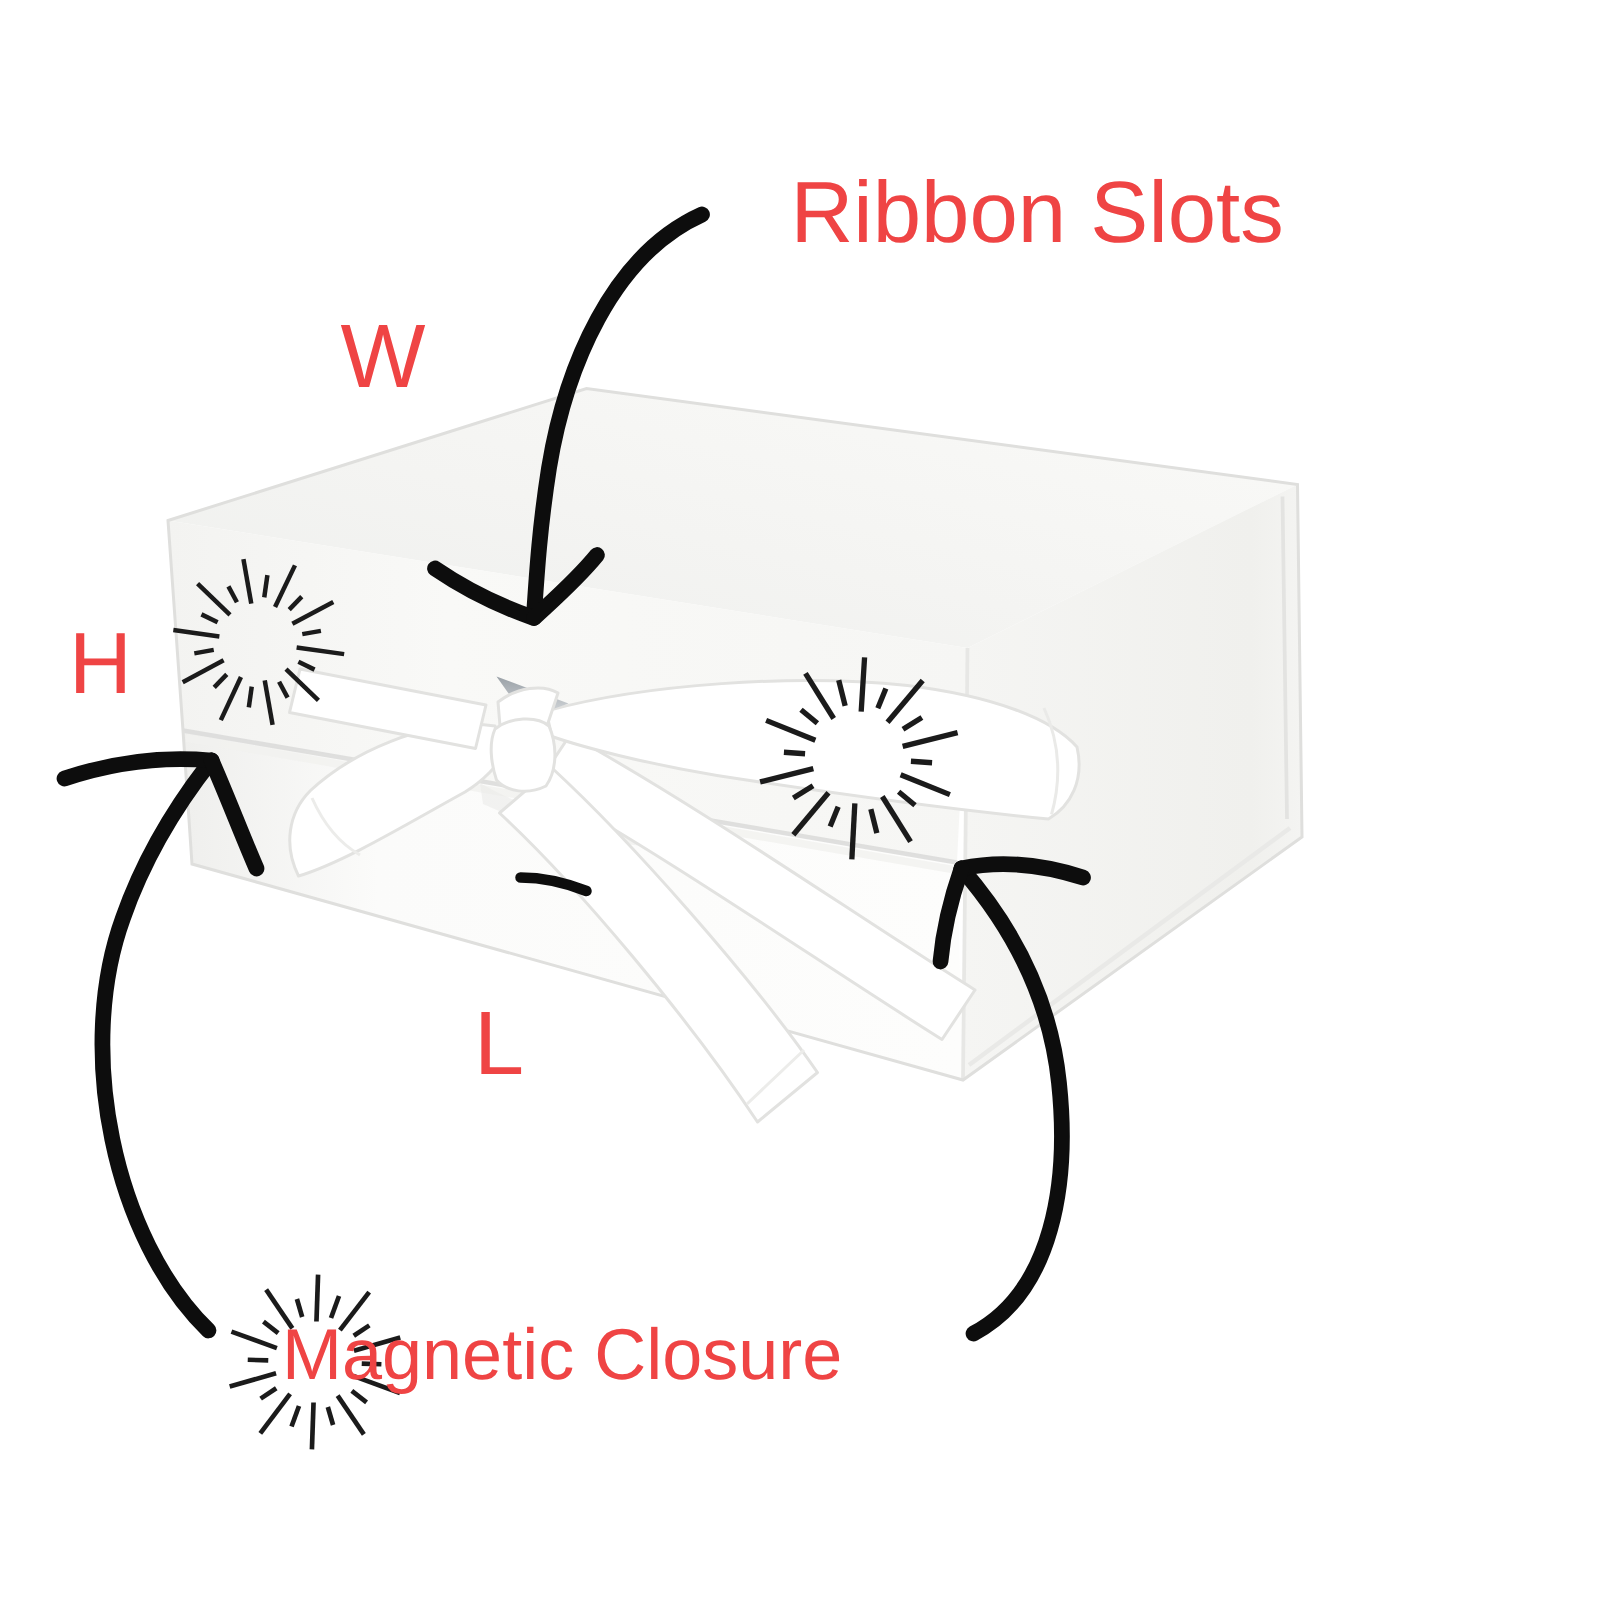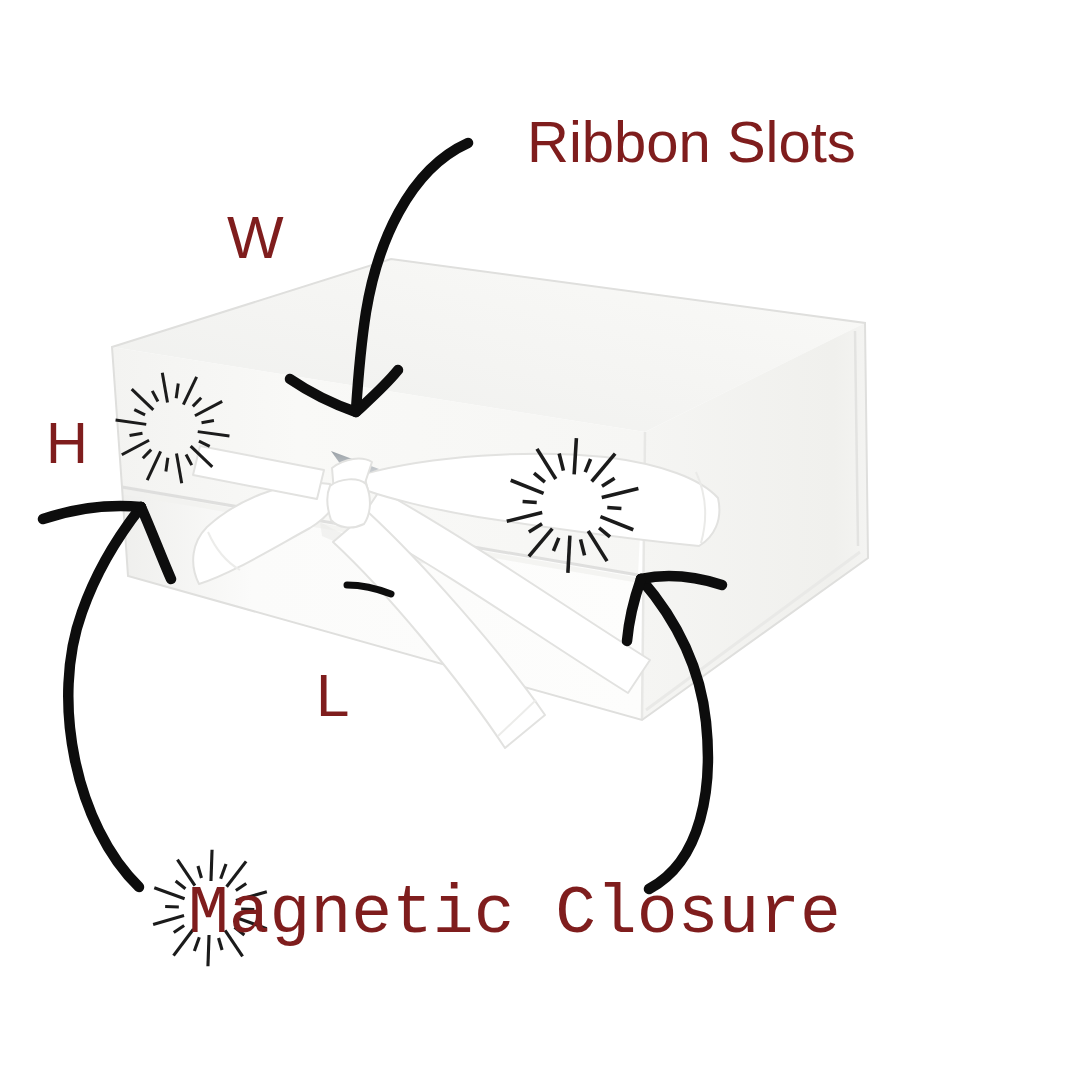--- a/index.html
+++ b/index.html
@@ -6,30 +6,30 @@
   .canvas{
     position:relative;
     width:1080px;height:1080px;
     background:#ffffff;
     overflow:hidden;
     font-family:"Liberation Sans", sans-serif;
   }
   .canvas svg{position:absolute;left:0;top:0;}
   .label{
     position:absolute;
-    color:#7f1d1d;
+    color:#ef4444;
     line-height:1;
     white-space:nowrap;
     user-select:none;
   }
   .lbl-ribbon   {left:527px;top:113px;font-size:58px;}
   .lbl-w        {left:227px;top:208px;font-size:60px;}
   .lbl-h        {left:46px; top:414px;font-size:58px;}
   .lbl-l        {left:316px;top:666px;font-size:60px;}
-  .lbl-magnetic {left:188px;top:880px;font-size:68px;font-family:Liberation Mono, monospace;}
+  .lbl-magnetic {left:188px;top:880px;font-size:48px;}
 </style>
 </head>
 <body>
 
 <div class="canvas">
 
   <svg width="1080" height="1080" viewBox="0 0 1080 1080">
     <defs>
       <linearGradient id="gTop" x1="0" y1="1" x2="1" y2="0">
         <stop offset="0" stop-color="#eeefed"></stop>

